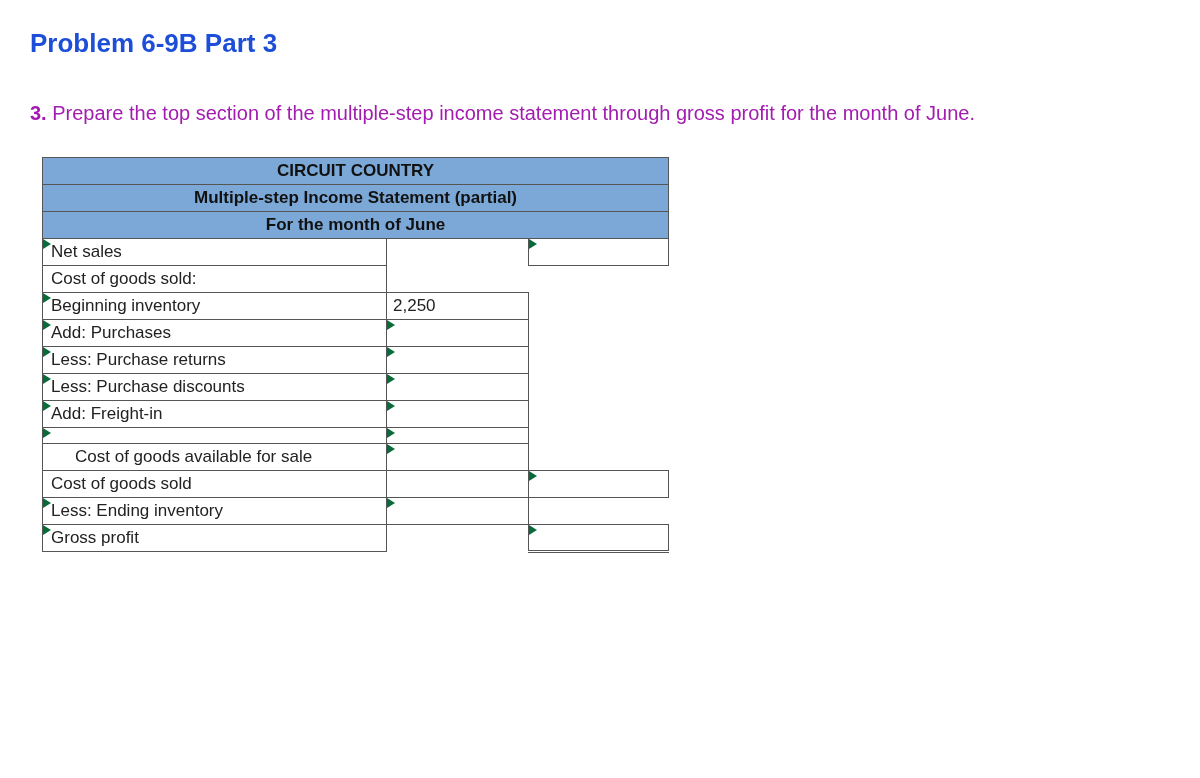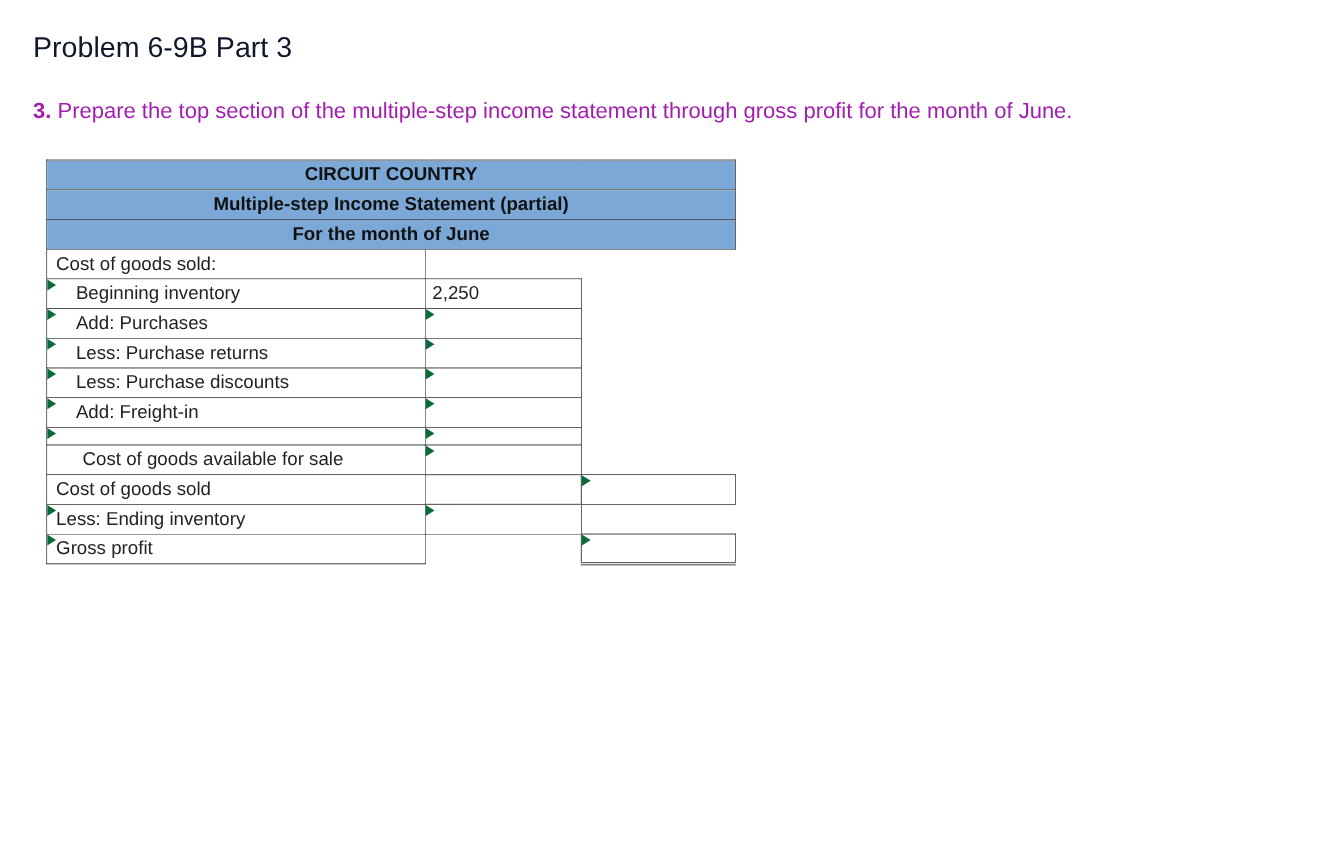--- a/index.html
+++ b/index.html
@@ -4,23 +4,23 @@
   <style>
     * { box-sizing: border-box; margin: 0; padding: 0; }
     body {
       font-family: Arial, Helvetica, sans-serif;
       background: #fff;
       padding: 28px 30px;
       color: #222;
     }
     .problem-title {
       font-size: 26px;
-      font-weight: 400;
-      color: #0f172a;
-      margin-bottom: 28px;
+      font-weight: 700;
+      color: #1d4ed8;
+      margin-bottom: 40px;
     }
     .instruction {
       font-size: 20px;
       color: #a21caf;
       margin-bottom: 30px;
       line-height: 1.4;
     }
     .instruction .num { font-weight: 700; }
     .statement-wrap {
       margin-left: 12px;
@@ -44,21 +44,21 @@
       background: #7ba8d6;
       text-align: center;
       font-weight: 700;
       color: #111;
       font-size: 17px;
     }
     col.c1 { width: 344px; }
     col.c2 { width: 142px; }
     col.c3 { width: 140px; }
     .lbl { padding-left: 8px; }
-    .lbl.ind1 { padding-left: 26px; margin-left: 42px; }
+    .lbl.ind1 { padding-left: 8px; margin-left: 42px; }
     .lbl.ind2 { padding-left: 32px; }
     .num-cell { text-align: left; padding-right: 8px; }
     .marker::before {
       content: "";
       position: absolute;
       top: 0;
       left: 0;
       width: 0;
       height: 0;
       border-style: solid;
@@ -89,20 +89,25 @@
     <tr>
           <td class="hdr" colspan="3">CIRCUIT COUNTRY</td>
         </tr>
     <tr>
           <td class="hdr" colspan="3">Multiple-step Income Statement (partial)</td>
         </tr>
     <tr>
           <td class="hdr" colspan="3">For the month of June</td>
         </tr>
 
+    <tr>
+      <td class="lbl marker">Net sales</td>
+      <td class="clear-cell"></td>
+      <td class="num-cell marker"></td>
+    </tr>
 
     <tr>
       <td class="lbl">Cost of goods sold:</td>
       <td class="clear-cell"></td>
       <td class="clear-cell"></td>
     </tr>
 
     <tr>
       <td class="lbl ind1 marker">Beginning inventory</td>
       <td class="num-cell">2,250</td>

